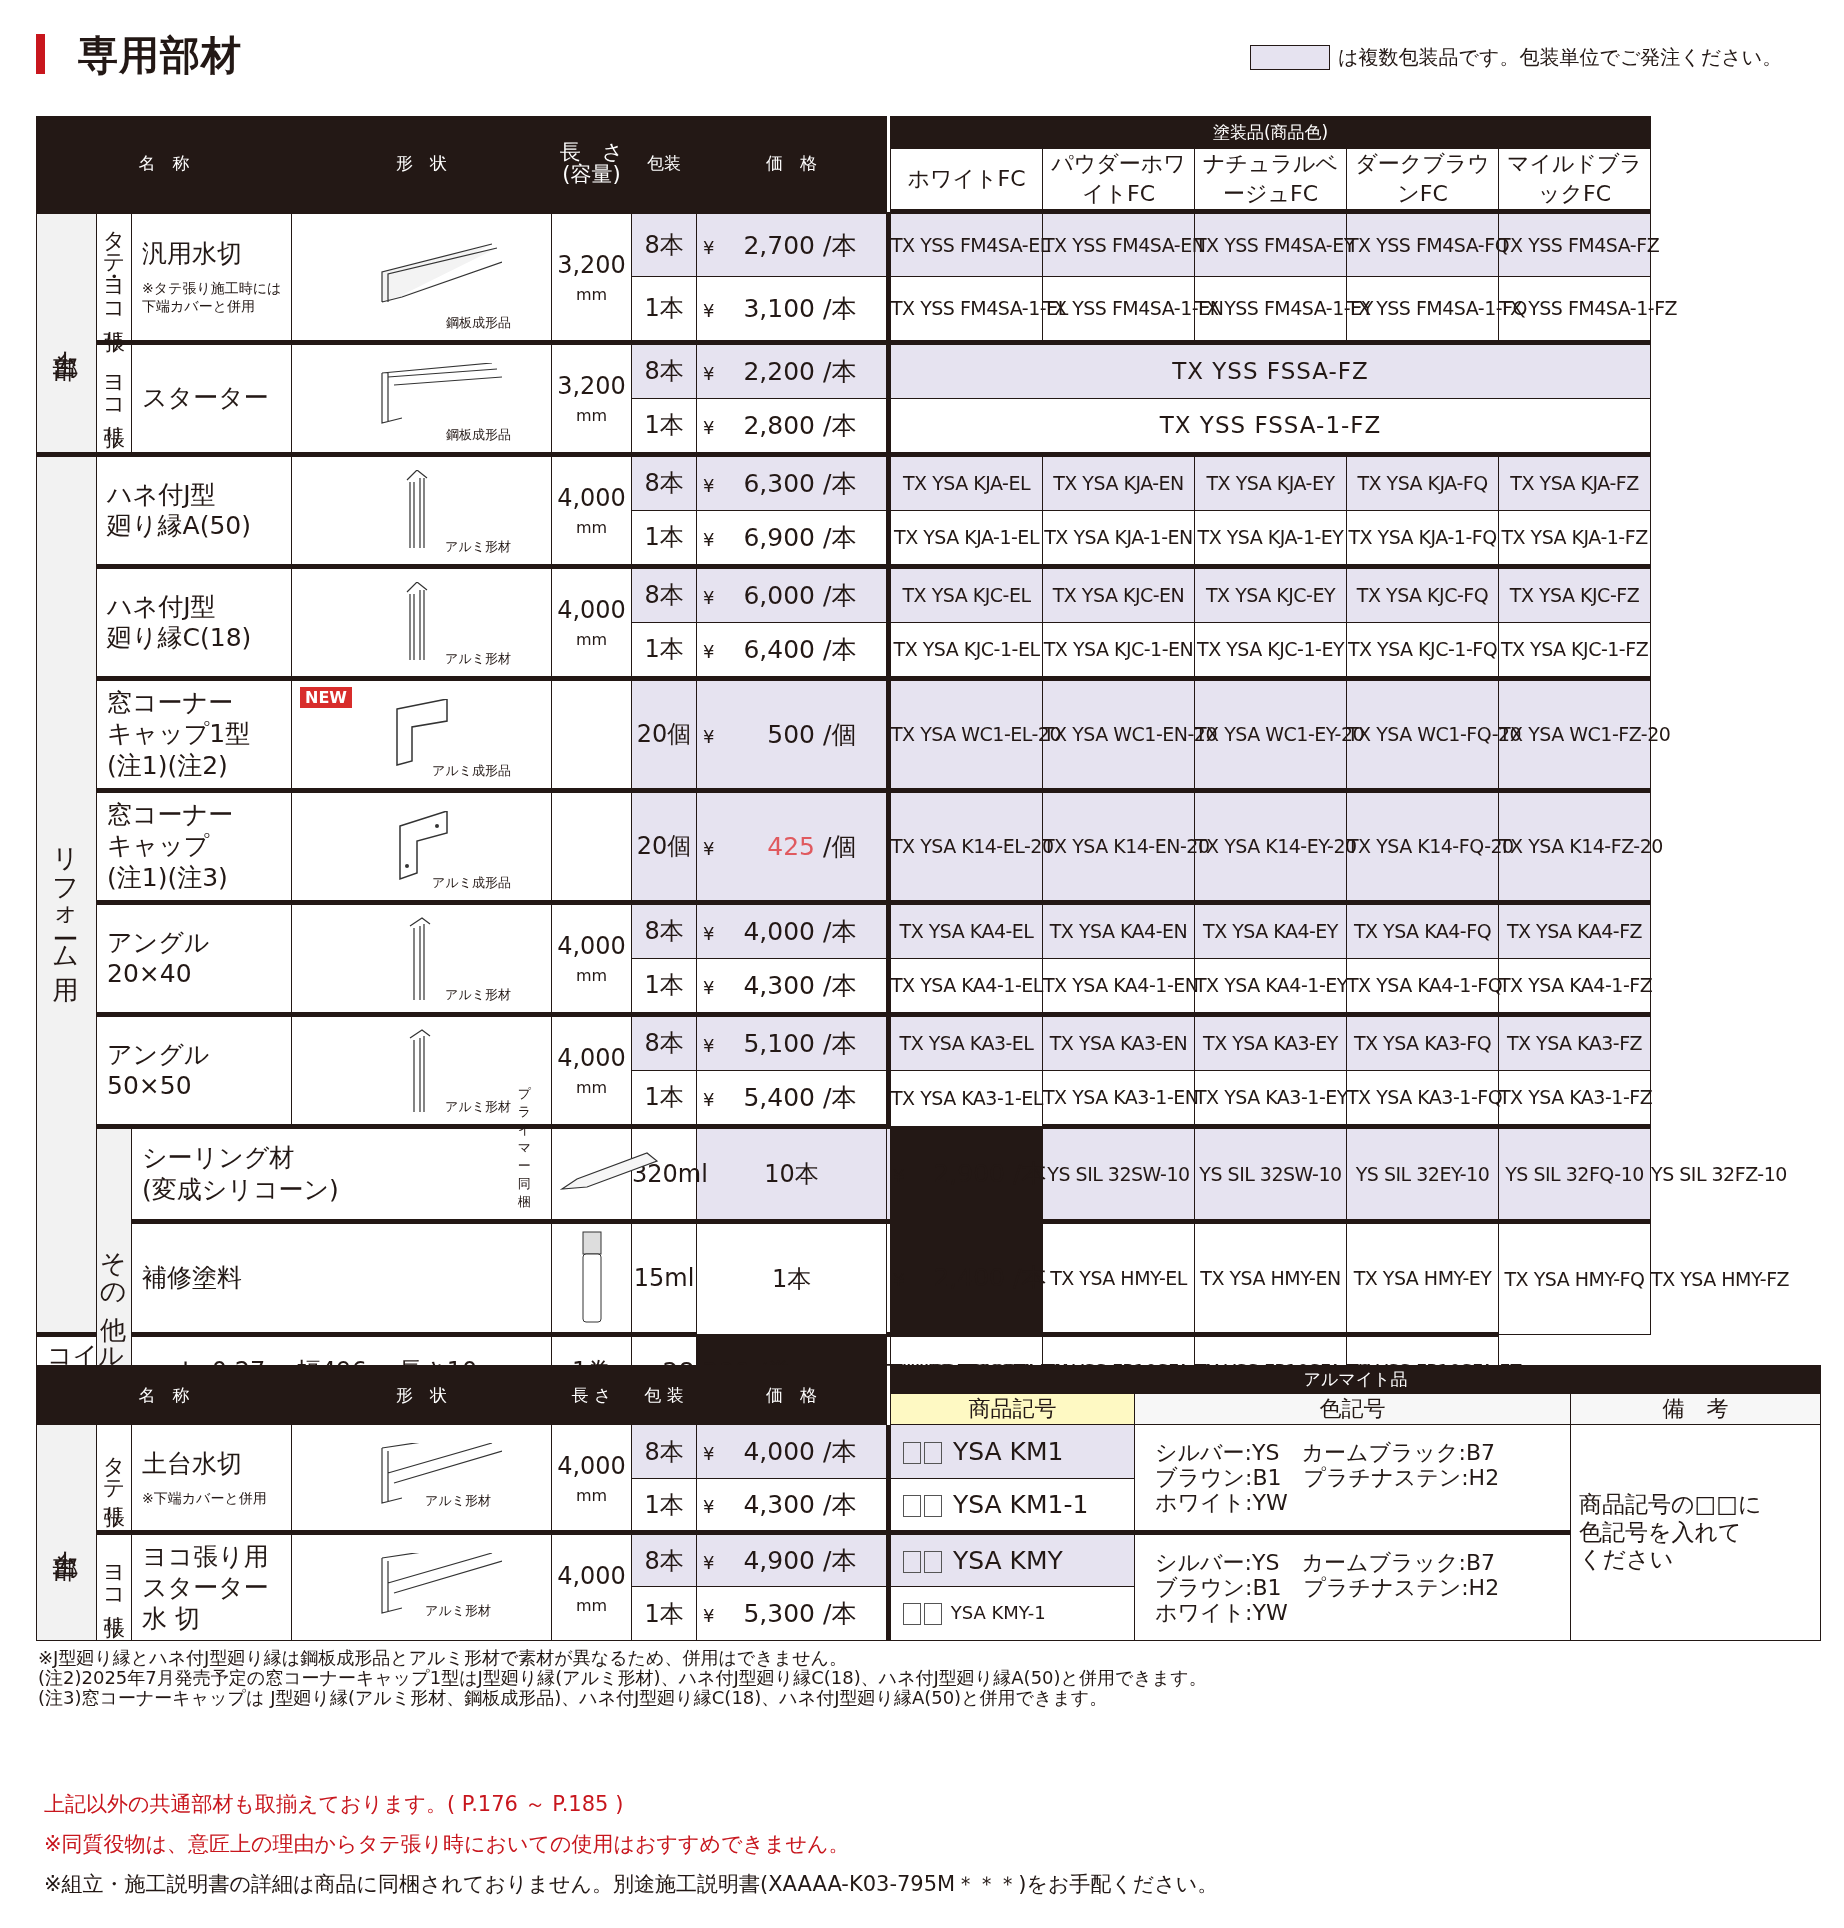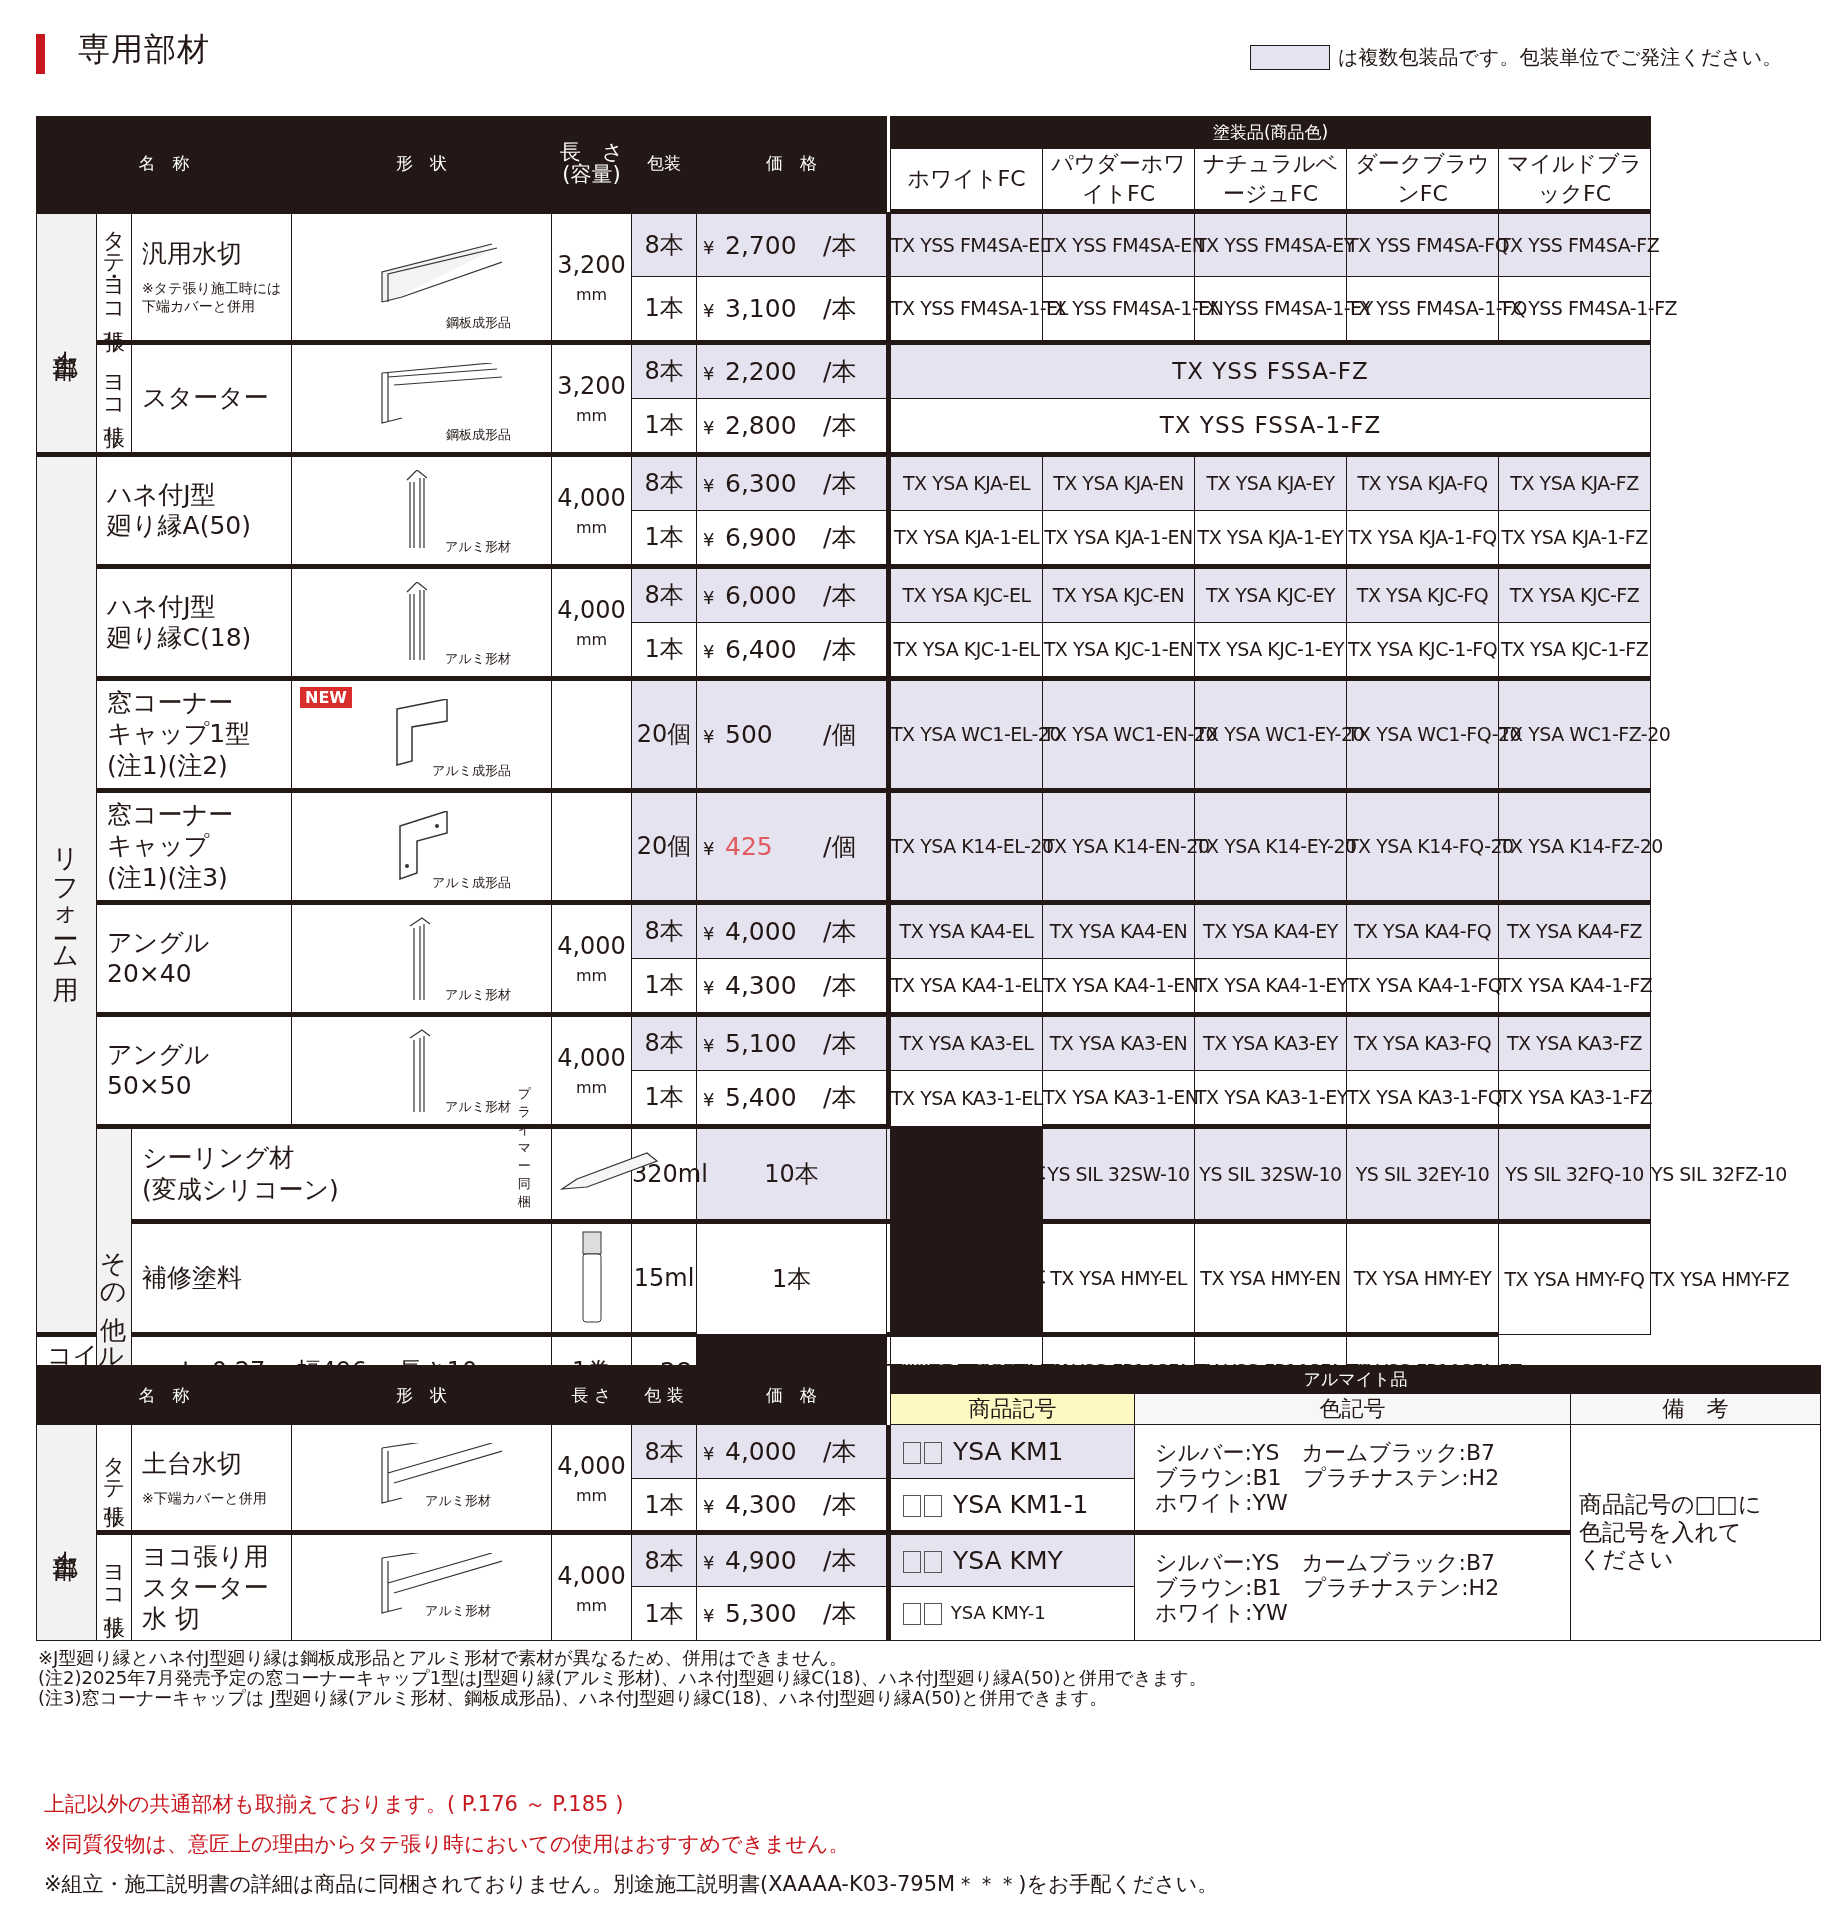--- a/index.html
+++ b/index.html
@@ -1,35 +1,35 @@
 <!DOCTYPE html>
 <html><head>
 <meta charset="utf-8">
 <style>
 *{box-sizing:border-box;margin:0;padding:0}
 body{width:1844px;height:1928px;background:#fff;font-family:"DejaVu Sans","Liberation Sans",sans-serif;color:#231815;position:relative;overflow:hidden}
 .title-bar{position:absolute;left:36px;top:34px;width:9px;height:40px;background:#c8161d}
-.title{position:absolute;left:78px;top:28px;font-size:32px;font-weight:normal;letter-spacing:1px}
+.title{position:absolute;left:78px;top:28px;font-size:40px;font-weight:bold;letter-spacing:1px}
 .legend{position:absolute;left:1250px;top:44px;display:flex;align-items:center;font-size:20px}
 .legend-swatch{width:80px;height:25px;background:#e6e3f0;border:1.5px solid #231815;margin-right:8px}
 table{border-collapse:collapse;position:absolute;table-layout:fixed}
 td,th{border:1px solid #231815;text-align:center;vertical-align:middle;font-weight:normal}
 .hd{background:#231815;color:#fff;font-size:17px}
 .sub{background:#fff;color:#231815;font-size:22px;border:1px solid #231815}
 .shaded{background:#e6e3f0}
 .cat{background:#f2f2f2;font-size:26px;writing-mode:vertical-rl;text-orientation:upright;letter-spacing:2px}
 .subcat{font-size:22px;writing-mode:vertical-rl;text-orientation:upright;line-height:1}
 .name{text-align:left;padding-left:10px;font-size:25px;line-height:1.25}
 .name small{display:block;font-size:14px;line-height:1.3;margin-top:10px}
 .len{font-size:24px;line-height:1.5}
 .len small{display:block;font-size:16px}
 .pack{font-size:24px}
 .price{font-size:25px;text-align:left;padding:0 6px;white-space:nowrap}
 .price .yen{font-size:18px;display:inline-block;width:22px}
-.price .val{display:inline-block;width:90px;text-align:left}
+.price .val{display:inline-block;width:90px;text-align:right}
 .price .unit{display:inline-block;margin-left:8px}
 .code{font-size:19px;white-space:nowrap;letter-spacing:-0.5px}
 .code.wide{font-size:23px;letter-spacing:1px}
 .thick-top td{border-top:5px solid #231815}
 .shape{position:relative;padding:0}
 .shape svg{display:block;margin:auto}
 .shape .lbl{position:absolute;font-size:13px}
 .new-badge{position:absolute;left:8px;top:6px;background:#d82d2b;color:#fff;font-weight:bold;font-size:16px;padding:1px 5px}
 .red{color:#e05a5f}
 .notes{position:absolute;left:38px;top:1648px;font-size:18px;line-height:20px}

